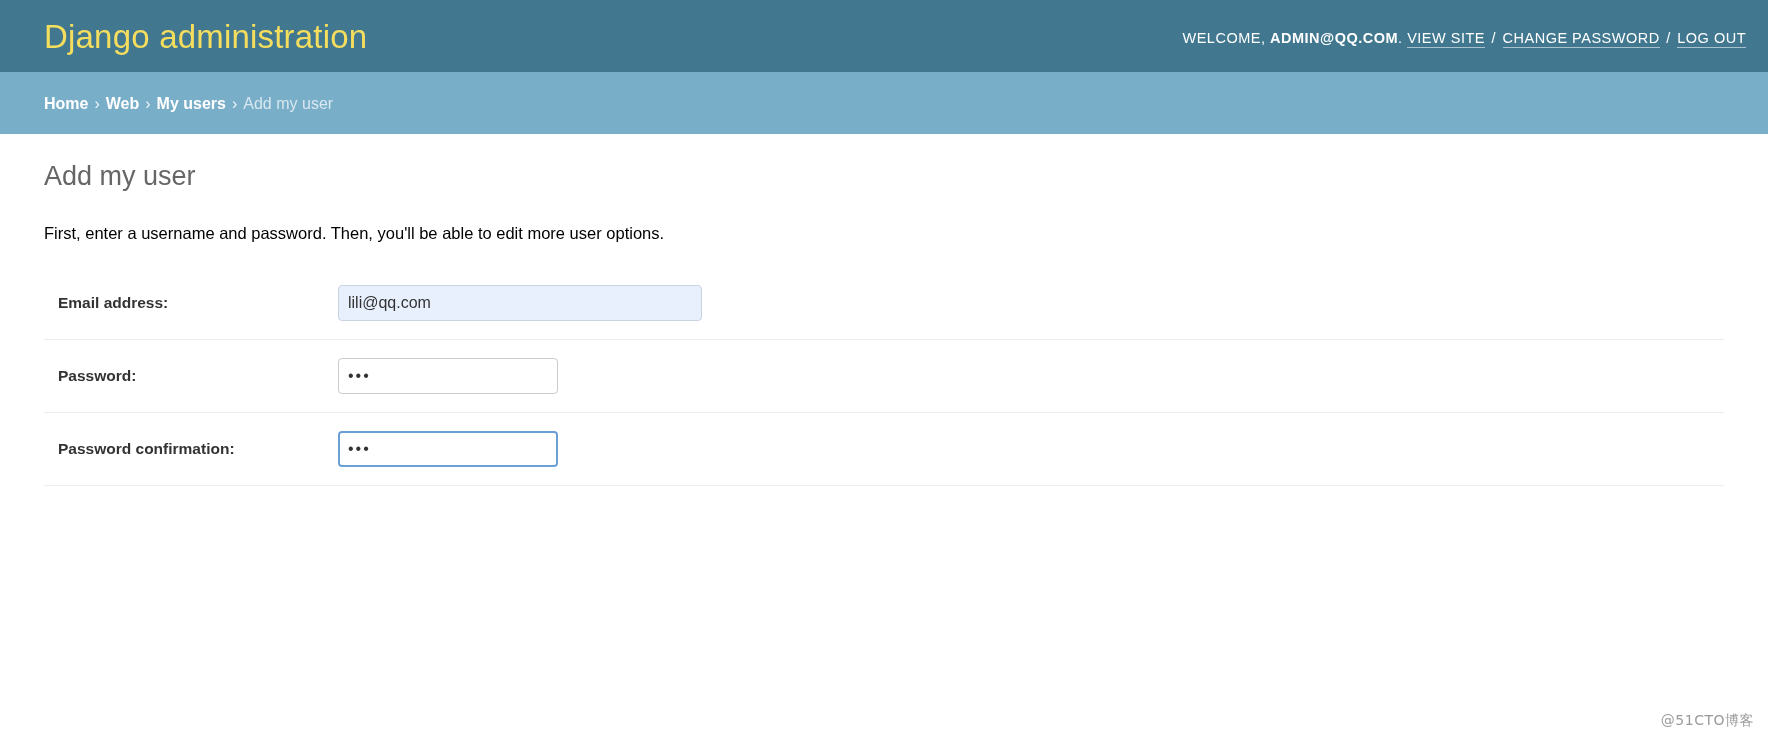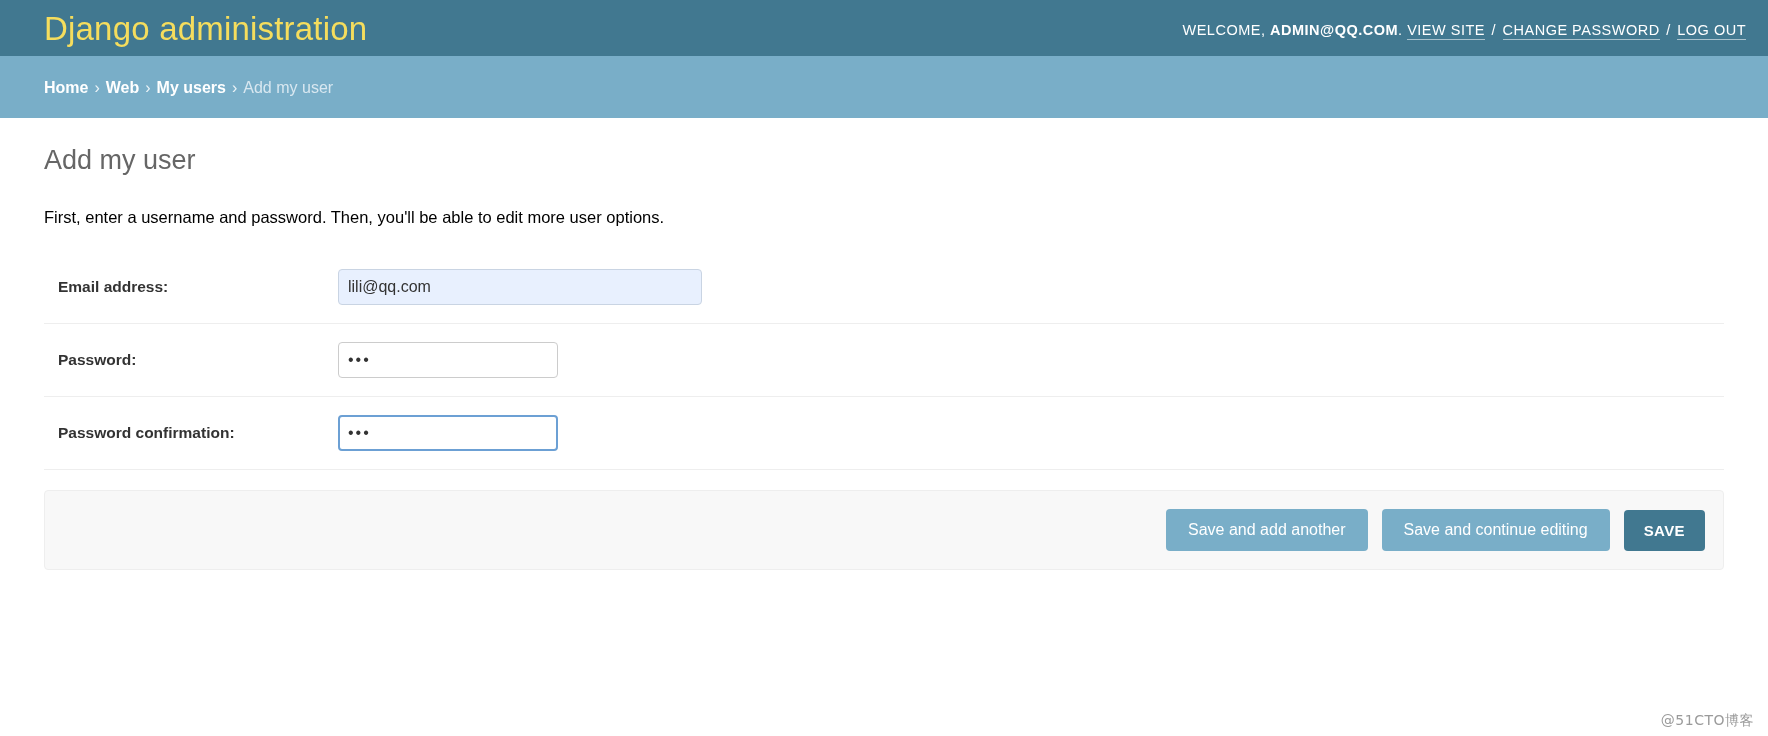--- a/index.html
+++ b/index.html
@@ -14,21 +14,21 @@
     font-size: 16px;
     color: #333333;
     overflow: hidden;
     position: relative;
   }
 
   
   #header {
     background: #417890;
     color: #ffffff;
-    height: 56px;
+    height: 72px;
     box-sizing: border-box;
     padding: 0 22px 0 44px;
     display: flex;
     align-items: center;
     justify-content: space-between;
     overflow: hidden;
   }
   #branding h1 {
     margin: 0;
     font-weight: 300;
@@ -254,22 +254,17 @@
       </div>
     </div>
 
     <div class="form-row">
       <label>Password confirmation:</label>
       <div class="field-wrap">
         <input class="vTextField pwd focused" type="text" value="•••" style="">
       </div>
     </div>
 
-    <div class="submit-row">
-      <button type="button" class="btn">Save and add another</button>
-      <button type="button" class="btn">Save and continue editing</button>
-      <button type="button" class="btn default">SAVE</button>
-    </div>
 
   </form>
 </div>
 
 <div id="watermark">@51CTO博客</div>
 
 </body></html>

